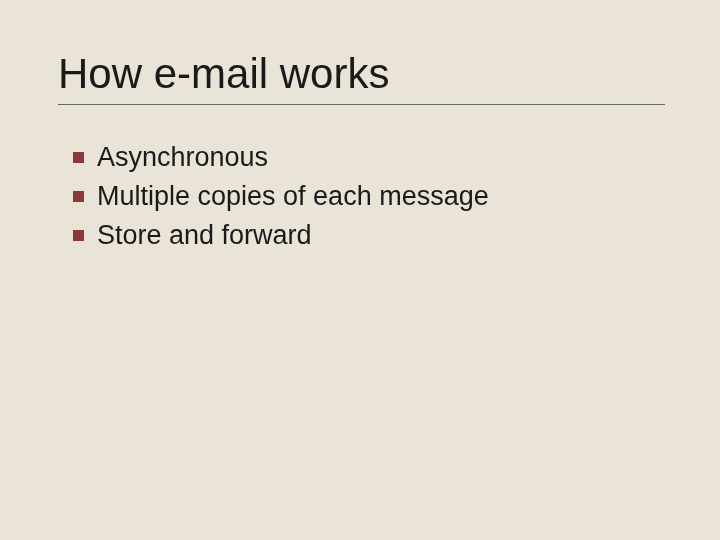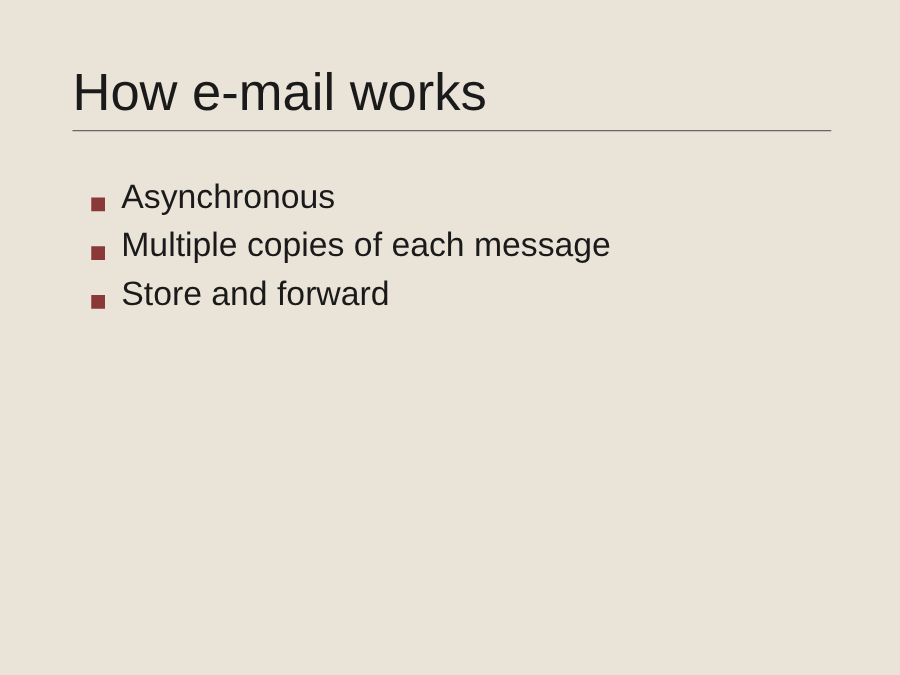--- a/index.html
+++ b/index.html
@@ -34,21 +34,21 @@
       margin-top: 6px;
       border-bottom: 1px solid #666666;
       box-shadow: 0 3px 0 -2px #b4b0a6;
     }
     .content {
       margin-top: 35px;
       margin-left: 18px;
     }
     .bullet-item {
       display: flex;
-      align-items: center;
+      align-items: flex-start;
       margin-bottom: 4px;
     }
     .bullet {
       width: 11px;
       height: 11px;
       background: #8a3838;
       margin-top: 12px;
       margin-right: 13px;
       flex-shrink: 0;
     }

